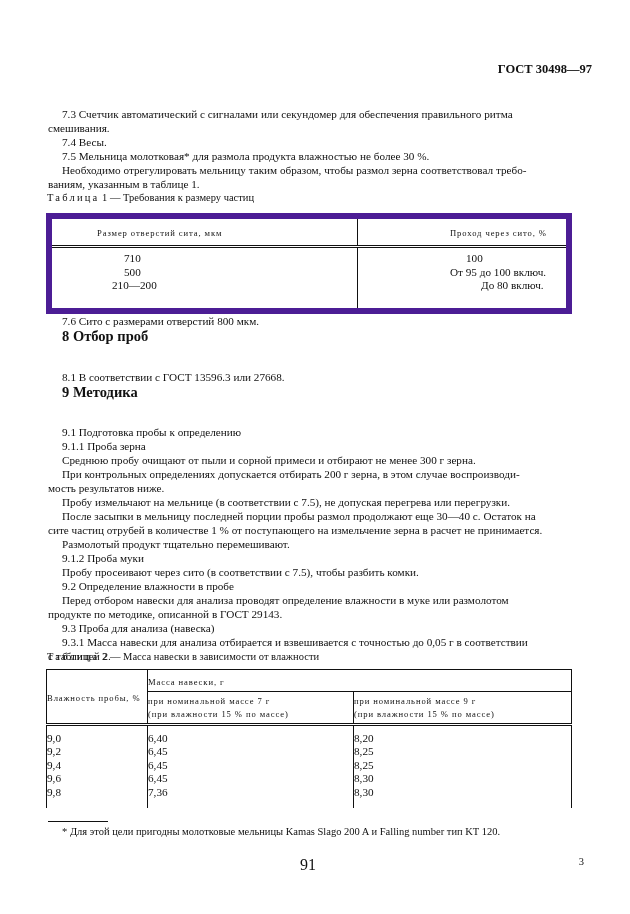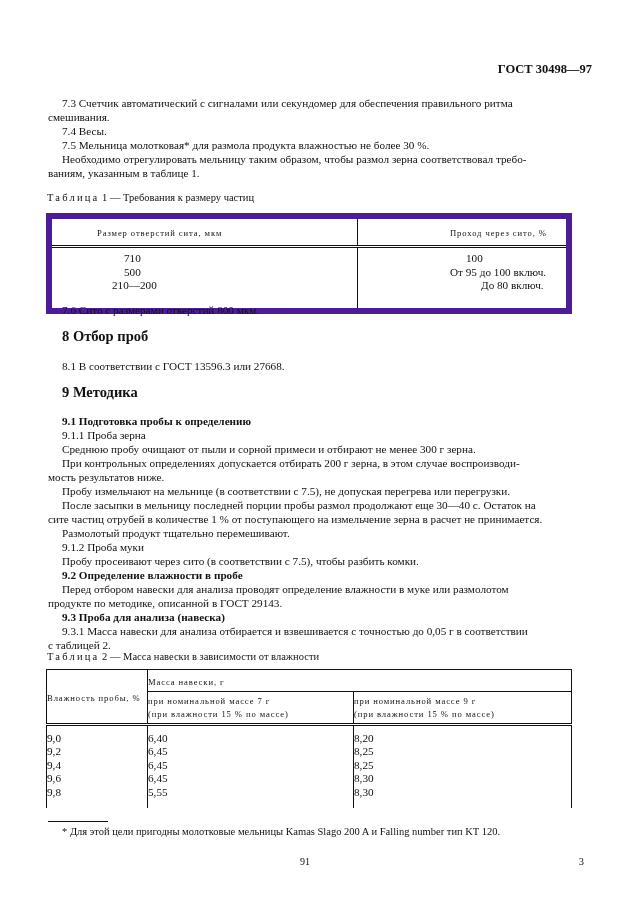--- a/index.html
+++ b/index.html
@@ -1,42 +1,42 @@
 <!DOCTYPE html>
 <html><head>
 <meta charset="utf-8">
 <style>
   html, body { margin: 0; padding: 0; background: #ffffff; }
   body { width: 630px; height: 914px; position: relative; overflow: hidden;
          font-family: "Liberation Serif", serif; color: #111; font-size: 11.2px; }
   .abs { position: absolute; }
   .hdr { right: 38px; top: 62px; font-weight: bold; font-size: 12.5px; }
-  .line { position: absolute; left: 48px; width: 525px; line-height: 14.6px; white-space: nowrap; }
+  .line { position: absolute; left: 48px; width: 525px; line-height: 14.6px; white-space: nowrap; margin-top: 11px; }
   .line.i { left: 62px; }
-  .b { font-weight: bold; }
+  .b { font-weight: normal; }
   .h2 { font-weight: bold; font-size: 14.5px; left: 62px; }
   .cap { left: 47px; font-size: 10.5px; }
   .cap .sp { letter-spacing: 2.2px; }
   .small { font-size: 8.6px; letter-spacing: 0.9px; }
   table { border-collapse: collapse; position: absolute; }
   td { padding: 0; vertical-align: top; }
   .t1 { left: 46px; top: 213px; width: 526px; border: 6px solid #4c1d95; }
   .t1 td { border-right: 1px solid #111; }
   .t1 td:last-child { border-right: none; }
   .t1 .hrow td { height: 26px; vertical-align: middle; border-bottom: 3px double #111; }
   .t1 .brow td { height: 56px; padding-top: 4px; line-height: 13.5px; }
   .t2 { left: 46px; top: 669px; width: 526px; border-top: 1px solid #111; border-left: 1px solid #111; border-right: 1px solid #111; }
   .t2 td { border-right: 1px solid #111; text-align: left; vertical-align: middle; }
   .t2 td:last-child { border-right: none; }
   .t2 .r1 td { height: 21px; border-bottom: 1px solid #111; }
   .t2 .r2 td { height: 31px; border-bottom: 3px double #111; line-height: 13px; }
   .t2 .brow td { height: 76px; vertical-align: top; padding-top: 6px; line-height: 13.4px; border-bottom: none; }
   .fnline { left: 48px; top: 821px; width: 60px; border-top: 1px solid #111; height: 0; }
   .fn { left: 62px; top: 826px; font-size: 10.5px; }
-  .pg { left: 300px; top: 856px; font-size: 10px; }
+  .pg { left: 300px; top: 856px; font-size: 16px; }
   .pg2 { right: 46px; top: 856px; font-size: 10.5px; }
 </style>
 </head>
 <body>
 
 <div class="abs hdr">ГОСТ 30498—97</div>
 
 <div class="line i" style="top:96px">7.3 Счетчик автоматический с сигналами или секундомер для обеспечения правильного ритма</div>
 <div class="line" style="top:110px">смешивания.</div>
 <div class="line i" style="top:124px">7.4 Весы.</div>
@@ -120,21 +120,21 @@
       <div>9,2</div>
       <div>9,4</div>
       <div>9,6</div>
       <div>9,8</div>
     </td>
     <td>
       <div>6,40</div>
       <div>6,45</div>
       <div>6,45</div>
       <div>6,45</div>
-      <div>5,55</div>
+      <div>7,36</div>
     </td>
     <td>
       <div>8,20</div>
       <div>8,25</div>
       <div>8,25</div>
       <div>8,30</div>
       <div>8,30</div>
     </td>
   </tr>
 </tbody>

